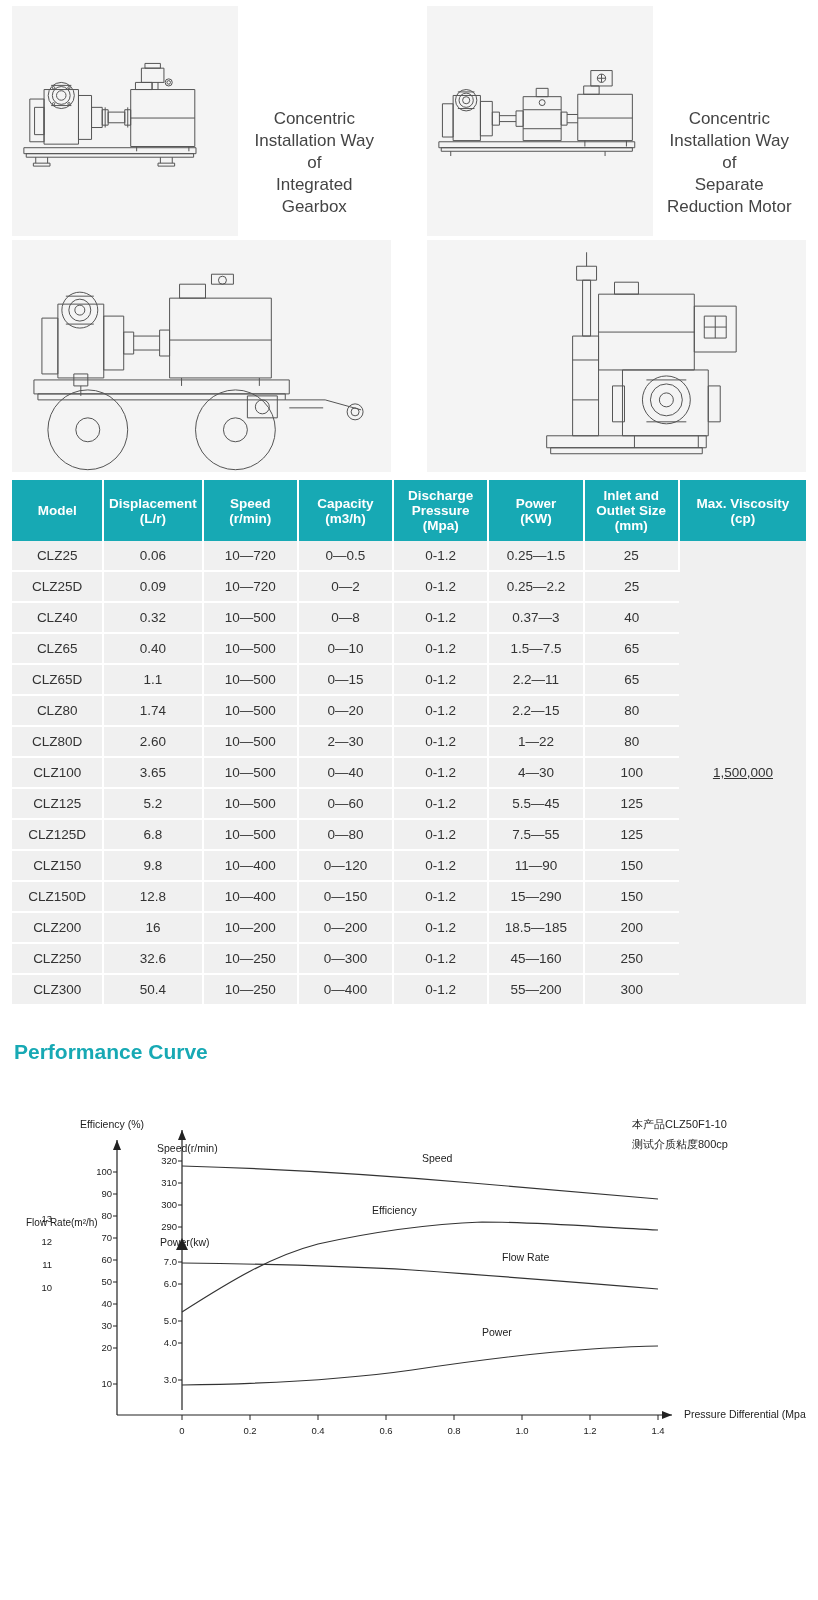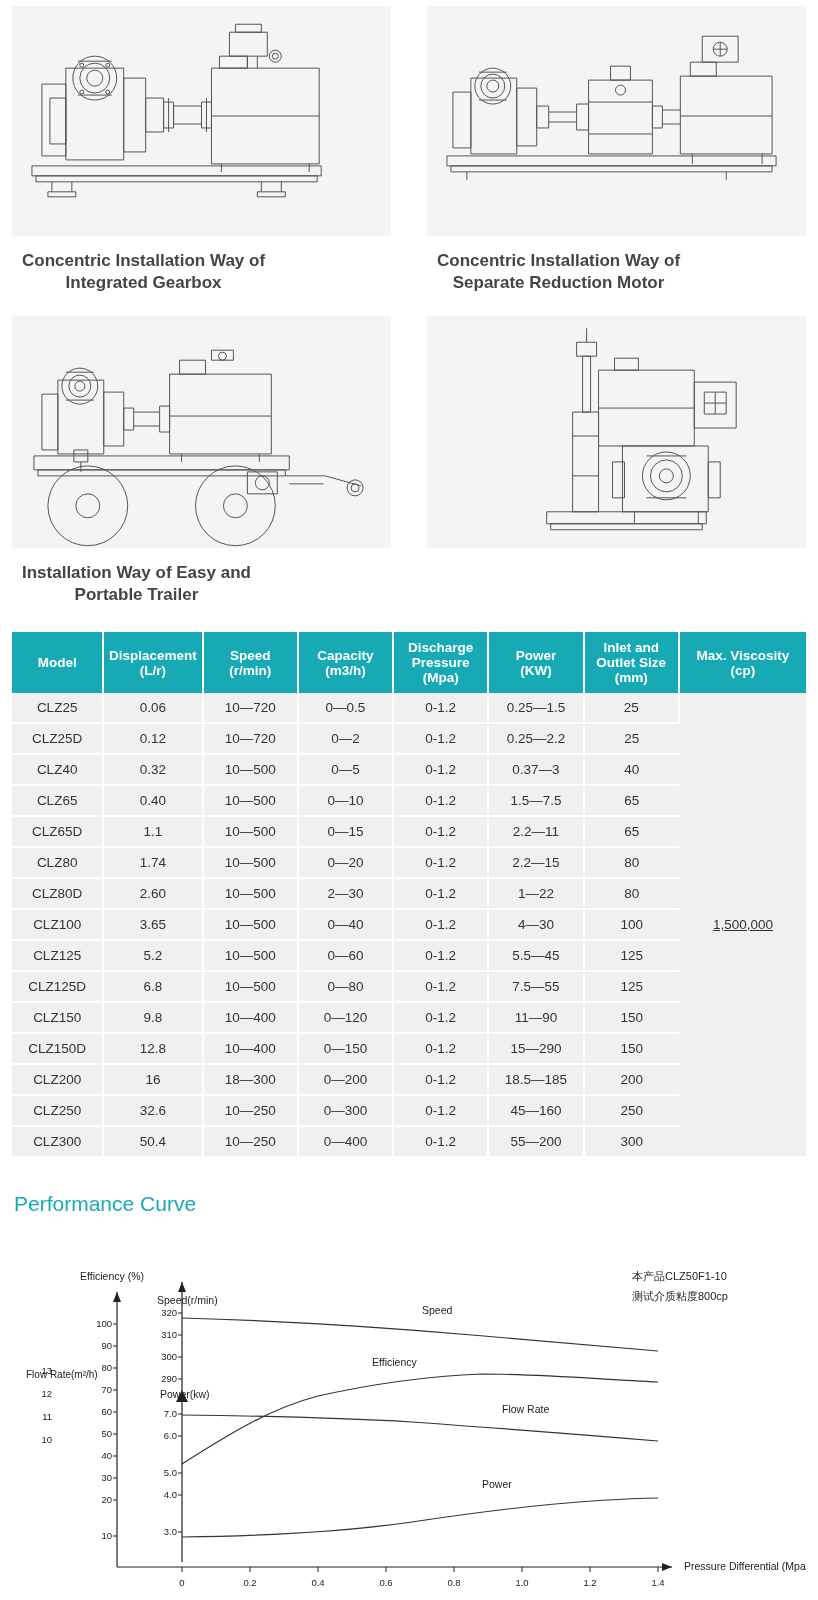--- a/index.html
+++ b/index.html
@@ -19,21 +19,21 @@
     position: relative;
   }
 
   
   .img-grid {
     display: grid;
     grid-template-columns: 1fr 1fr;
     column-gap: 36px;
     row-gap: 4px;
   }
-  .img-cell { display: flex; flex-direction: column; align-items: flex-start; font-weight: bold; }
+  .img-cell { display: flex; flex-direction: row; align-items: flex-end; }
   .img-box {
     width: 100%;
     height: 230px;
     background: #f4f4f4;
     position: relative;
     overflow: hidden;
   }
   .img-box.tall { height: 232px; }
   .img-caption {
     text-align: center;
@@ -82,21 +82,21 @@
     background: #f0f0f0;
     font-size: 14px;
     color: #333333;
     text-decoration: underline;
   }
 
   
   .perf-title {
     color: #17a9b4;
     font-size: 21px;
-    font-weight: normal;
+    font-weight: bold;
     margin: 34px 0 6px 2px;
   }
   .chart-box { width: 100%; }
   svg.chart { display: block; width: 100%; height: 400px; }
   svg.chart text { font-family: "Liberation Sans", sans-serif; fill: #222222; }
 </style>
 </head>
 <body>
 
 <div class="page">
@@ -224,24 +224,20 @@
           <path d="M158 100 h102"></path>
           <rect x="168" y="44" width="26" height="14"></rect>
           <rect x="200" y="34" width="22" height="10"></rect>
           <circle cx="211" cy="40" r="4"></circle>
           <path d="M170 138 v8 M248 138 v8"></path>
 
           <rect x="62" y="134" width="14" height="12"></rect>
           <path d="M69 146 v10"></path>
         </svg>
       </div>
-      <div class="img-caption">
-        <span>Installation Way of Easy and</span><br>
-        <span>Portable Trailer</span>
-      </div>
     </div>
 
     <div class="img-cell">
       <div class="img-box tall">
         <svg class="machine" viewBox="0 0 380 232" fill="none" stroke="#555" stroke-width="1">
 
           <rect x="120" y="196" width="160" height="12"></rect>
           <rect x="124" y="208" width="152" height="6"></rect>
 
           <rect x="146" y="96" width="26" height="100"></rect>
@@ -316,32 +312,32 @@
             <td>0.06</td>
             <td>10—720</td>
             <td>0—0.5</td>
             <td>0-1.2</td>
             <td>0.25—1.5</td>
             <td>25</td>
             <td class="visc" rowspan="15">1,500,000</td>
           </tr>
           <tr>
             <td>CLZ25D</td>
-            <td>0.12</td>
+            <td>0.09</td>
             <td>10—720</td>
             <td>0—2</td>
             <td>0-1.2</td>
             <td>0.25—2.2</td>
             <td>25</td>
           </tr>
           <tr>
             <td>CLZ40</td>
             <td>0.32</td>
             <td>10—500</td>
-            <td>0—5</td>
+            <td>0—8</td>
             <td>0-1.2</td>
             <td>0.37—3</td>
             <td>40</td>
           </tr>
           <tr>
             <td>CLZ65</td>
             <td>0.40</td>
             <td>10—500</td>
             <td>0—10</td>
             <td>0-1.2</td>
@@ -416,21 +412,21 @@
             <td>12.8</td>
             <td>10—400</td>
             <td>0—150</td>
             <td>0-1.2</td>
             <td>15—290</td>
             <td>150</td>
           </tr>
           <tr>
             <td>CLZ200</td>
             <td>16</td>
-            <td>18—300</td>
+            <td>10—200</td>
             <td>0—200</td>
             <td>0-1.2</td>
             <td>18.5—185</td>
             <td>200</td>
           </tr>
           <tr>
             <td>CLZ250</td>
             <td>32.6</td>
             <td>10—250</td>
             <td>0—300</td>

